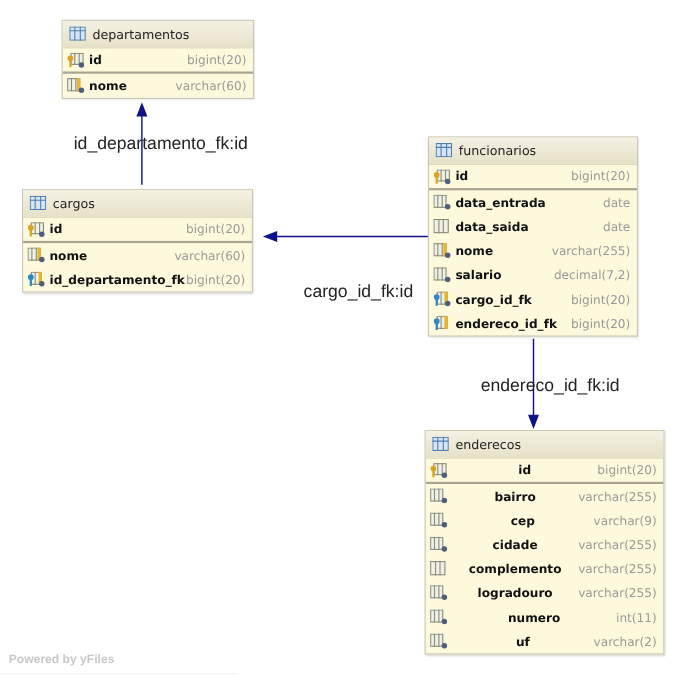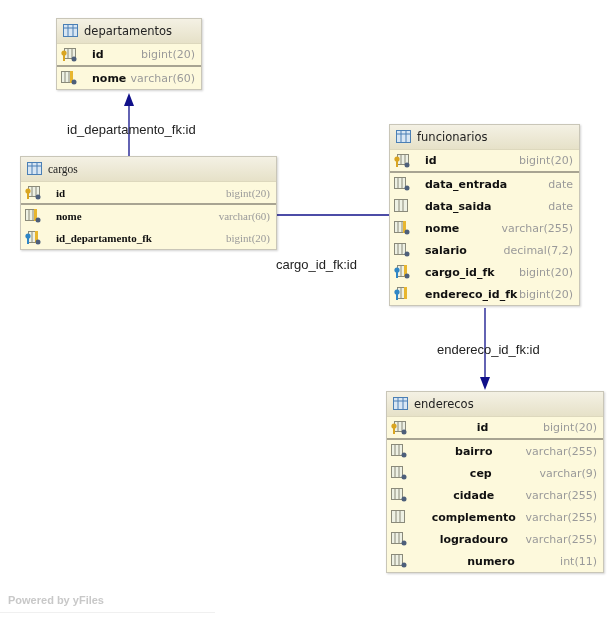--- a/index.html
+++ b/index.html
@@ -24,26 +24,26 @@
     font-size: 11.5px; color: #222;
   }
   .thead .tname { margin-left: 5px; }
   .row {
     height: 22px;
     display: flex; align-items: center;
     padding: 0 6px 0 4px;
     font-size: 11px;
   }
   .row.pk { border-bottom: 2px solid #a8a492; height: 21px; }
-  .row .cname { font-weight: bold; color: #111; margin-left: 15px; flex: 1; white-space: nowrap; }
+  .row .cname { font-weight: bold; color: #111; margin-left: 4px; flex: 1; white-space: nowrap; }
   .row .ctype { color: #9a9a9a; white-space: nowrap; }
   .ico { width: 16px; height: 14px; position: relative; display: inline-block; flex: none; }
   .ico svg { position: absolute; left: 0; top: 0; }
   .edge-label {
-    position: absolute; font-size: 13px; color: #222;
+    position: absolute; font-size: 16px; color: #222;
     font-family: "Liberation Sans", sans-serif; white-space: nowrap;
   }
   .footer {
     position: absolute; left: 8px; top: 594px;
     font-size: 11px; color: #c8c8c8;
     font-family: "Liberation Sans", sans-serif;
     font-weight: bold;
   }
   .footer-line { position: absolute; left: 0; top: 612px; width: 215px; height: 1px; background: #f0f0f0; }
   svg.edges { position: absolute; left: 0; top: 0; }
@@ -60,21 +60,21 @@
   <polygon points="239,215 252,210 252,220" fill="#10108a"></polygon>
 
   <line x1="485" y1="308" x2="485" y2="378" stroke="#10108a" stroke-width="1.3"></line>
   <polygon points="485,390 480,377 490,377" fill="#10108a"></polygon>
 </svg>
 
 <div class="edge-label" style="left:67px; top:122px;">id_departamento_fk:id</div>
 <div class="edge-label" style="left:276px; top:209px;margin-top:48px;">cargo_id_fk:id</div>
 <div class="edge-label" style="left:437px; top:342px;">endereco_id_fk:id</div>
 
-<div class="table" style="left:56px; top:18px; width:146px;">
+<div class="table" style="left:56px; top:18px; width:175px;">
   <div class="thead">
     <span class="ico">
       <svg width="15" height="13">
           <rect x="0.5" y="0.5" width="14" height="12" fill="#d8e6f3" stroke="#4a7fb5"></rect>
           <line x1="0" y1="4" x2="15" y2="4" stroke="#4a7fb5"></line>
           <line x1="5" y1="0" x2="5" y2="13" stroke="#4a7fb5"></line>
           <line x1="10" y1="0" x2="10" y2="13" stroke="#4a7fb5"></line>
         </svg>
     </span>
     <span class="tname">departamentos</span>
@@ -101,21 +101,21 @@
           <line x1="8" y1="0" x2="8" y2="12" stroke="#8a8a7a"></line>
           <rect x="9" y="0" width="3" height="12" fill="#e8b62e"></rect>
           <circle cx="13" cy="11" r="2.5" fill="#4d5f7a"></circle>
         </svg>
     </span>
     <span class="cname">nome</span>
     <span class="ctype">varchar(60)</span>
   </div>
 </div>
 
-<div class="table" style="left:20px; top:156px; width:257px;font-family:Liberation Serif, serif;">
+<div class="table" style="left:20px; top:172px; width:210px;">
   <div class="thead">
     <span class="ico">
       <svg width="15" height="13">
           <rect x="0.5" y="0.5" width="14" height="12" fill="#d8e6f3" stroke="#4a7fb5"></rect>
           <line x1="0" y1="4" x2="15" y2="4" stroke="#4a7fb5"></line>
           <line x1="5" y1="0" x2="5" y2="13" stroke="#4a7fb5"></line>
           <line x1="10" y1="0" x2="10" y2="13" stroke="#4a7fb5"></line>
         </svg>
     </span>
     <span class="tname">cargos</span>
@@ -356,16 +356,28 @@
       <svg width="16" height="14">
           <rect x="0.5" y="0.5" width="11" height="11" fill="#eef1e4" stroke="#8a8a7a"></rect>
           <line x1="4" y1="0" x2="4" y2="12" stroke="#8a8a7a"></line>
           <line x1="8" y1="0" x2="8" y2="12" stroke="#8a8a7a"></line>
           <circle cx="13" cy="11" r="2.5" fill="#4d5f7a"></circle>
         </svg>
     </span>
     <span class="cname">numero</span>
     <span class="ctype">int(11)</span>
   </div>
+  <div class="row">
+    <span class="ico">
+      <svg width="16" height="14">
+          <rect x="0.5" y="0.5" width="11" height="11" fill="#eef1e4" stroke="#8a8a7a"></rect>
+          <line x1="4" y1="0" x2="4" y2="12" stroke="#8a8a7a"></line>
+          <line x1="8" y1="0" x2="8" y2="12" stroke="#8a8a7a"></line>
+          <circle cx="13" cy="11" r="2.5" fill="#4d5f7a"></circle>
+        </svg>
+    </span>
+    <span class="cname">uf</span>
+    <span class="ctype">varchar(2)</span>
+  </div>
 </div>
 
 <div class="footer">Powered by yFiles</div>
 <div class="footer-line"></div>
 
 </body></html>

